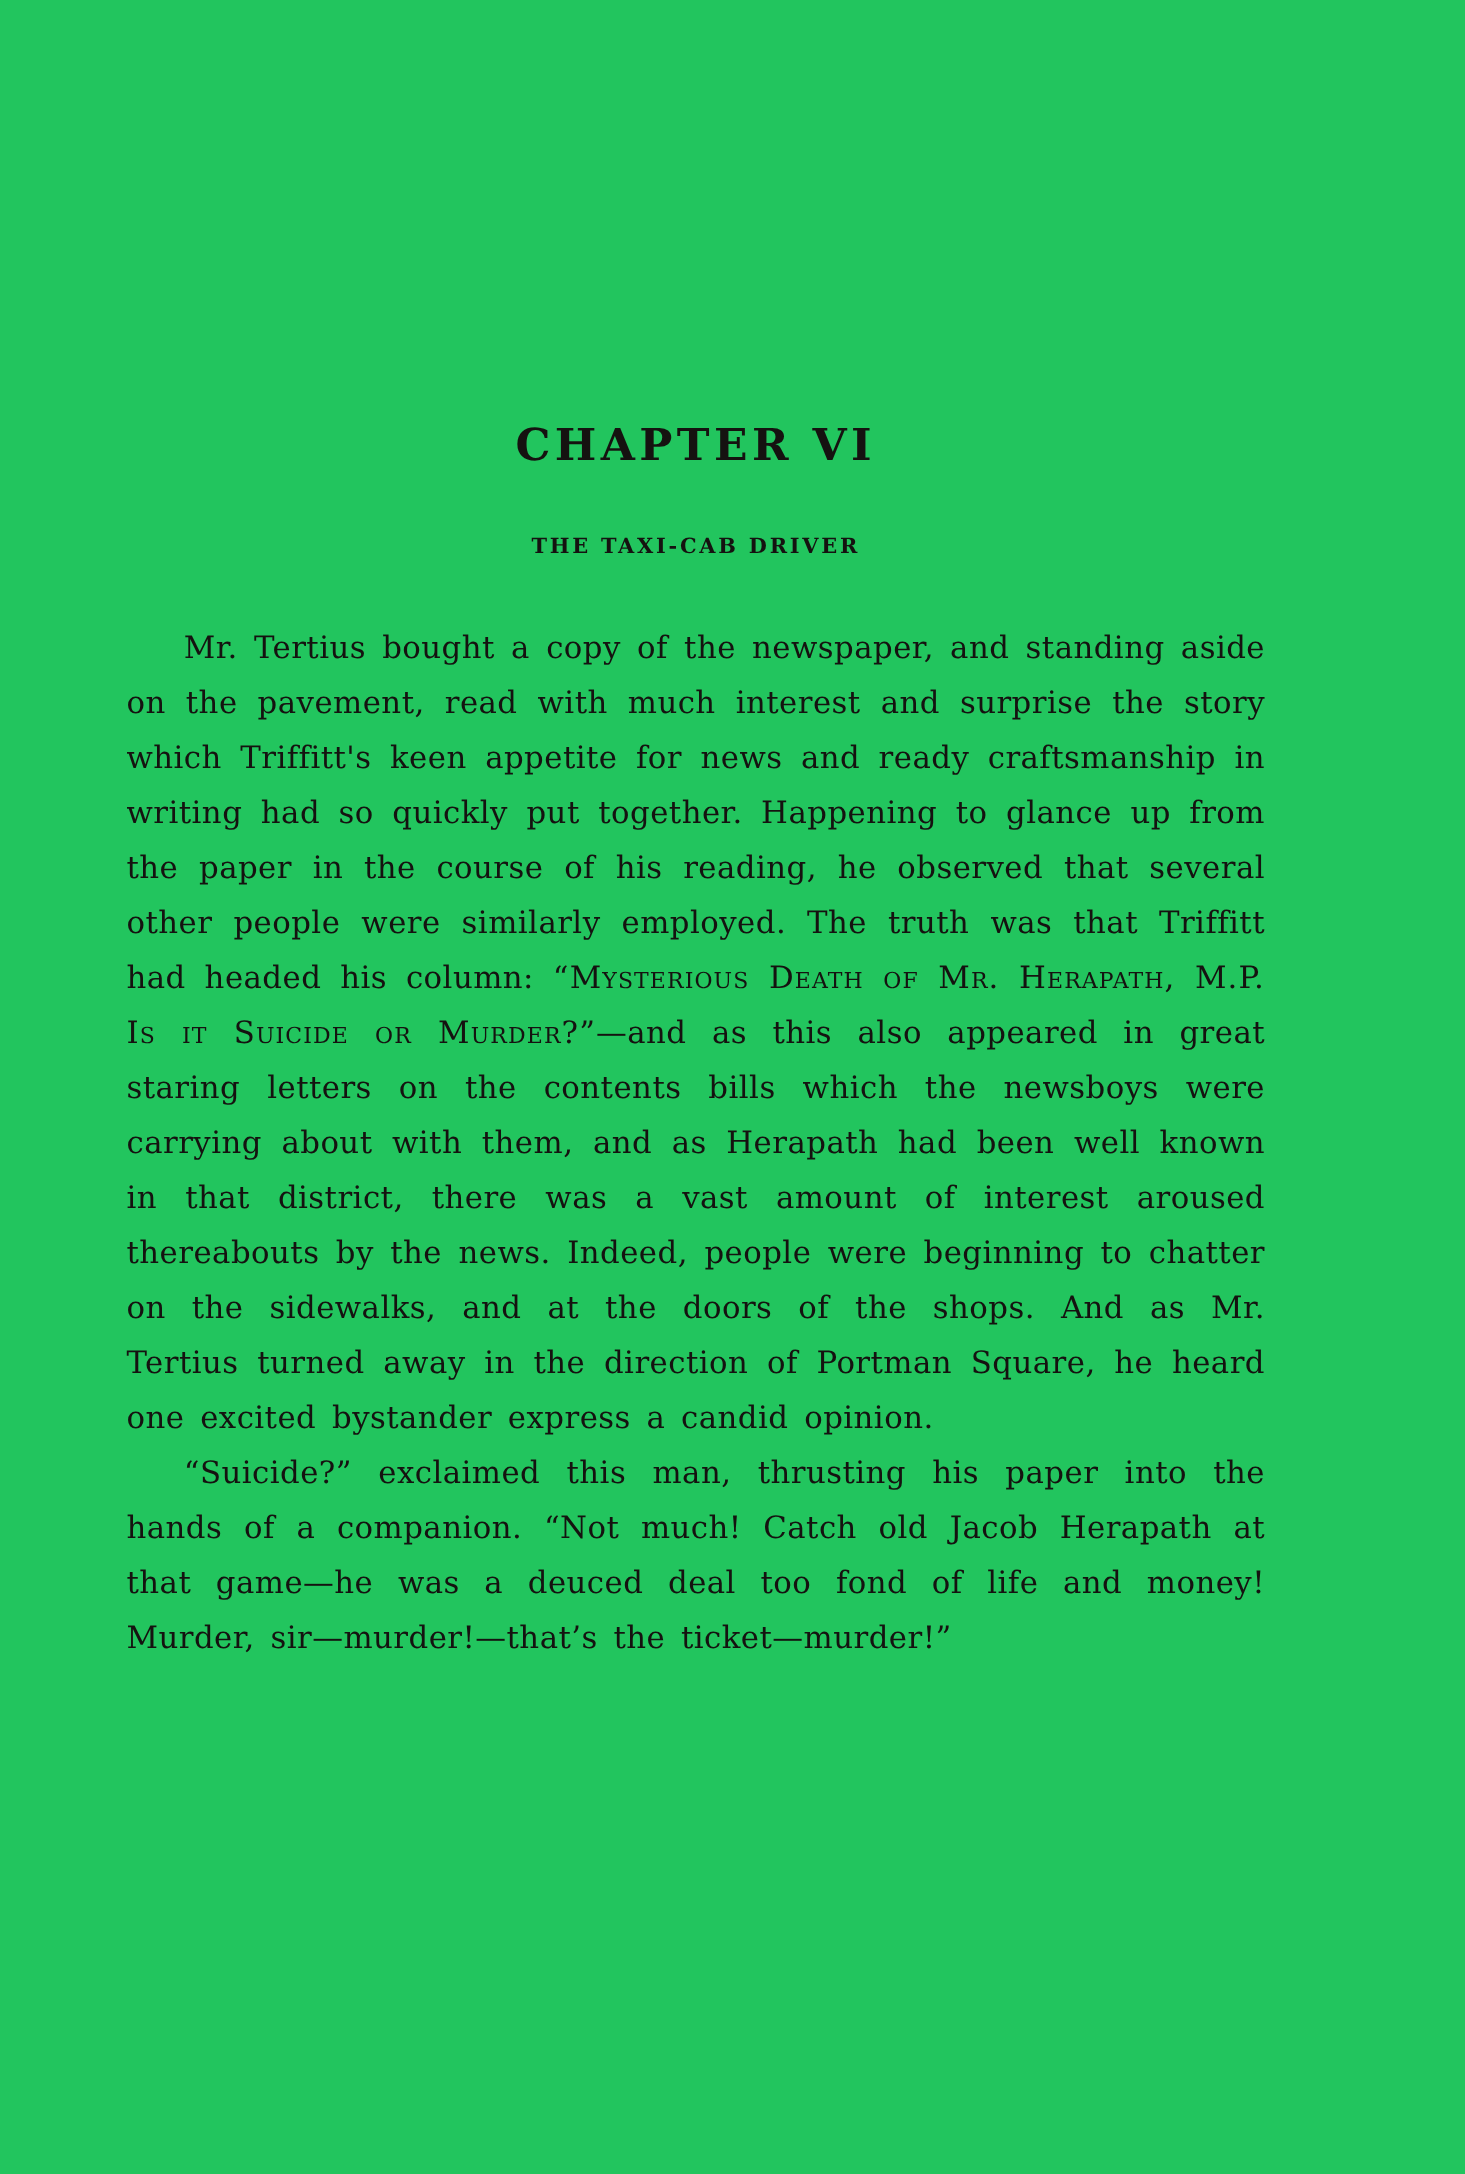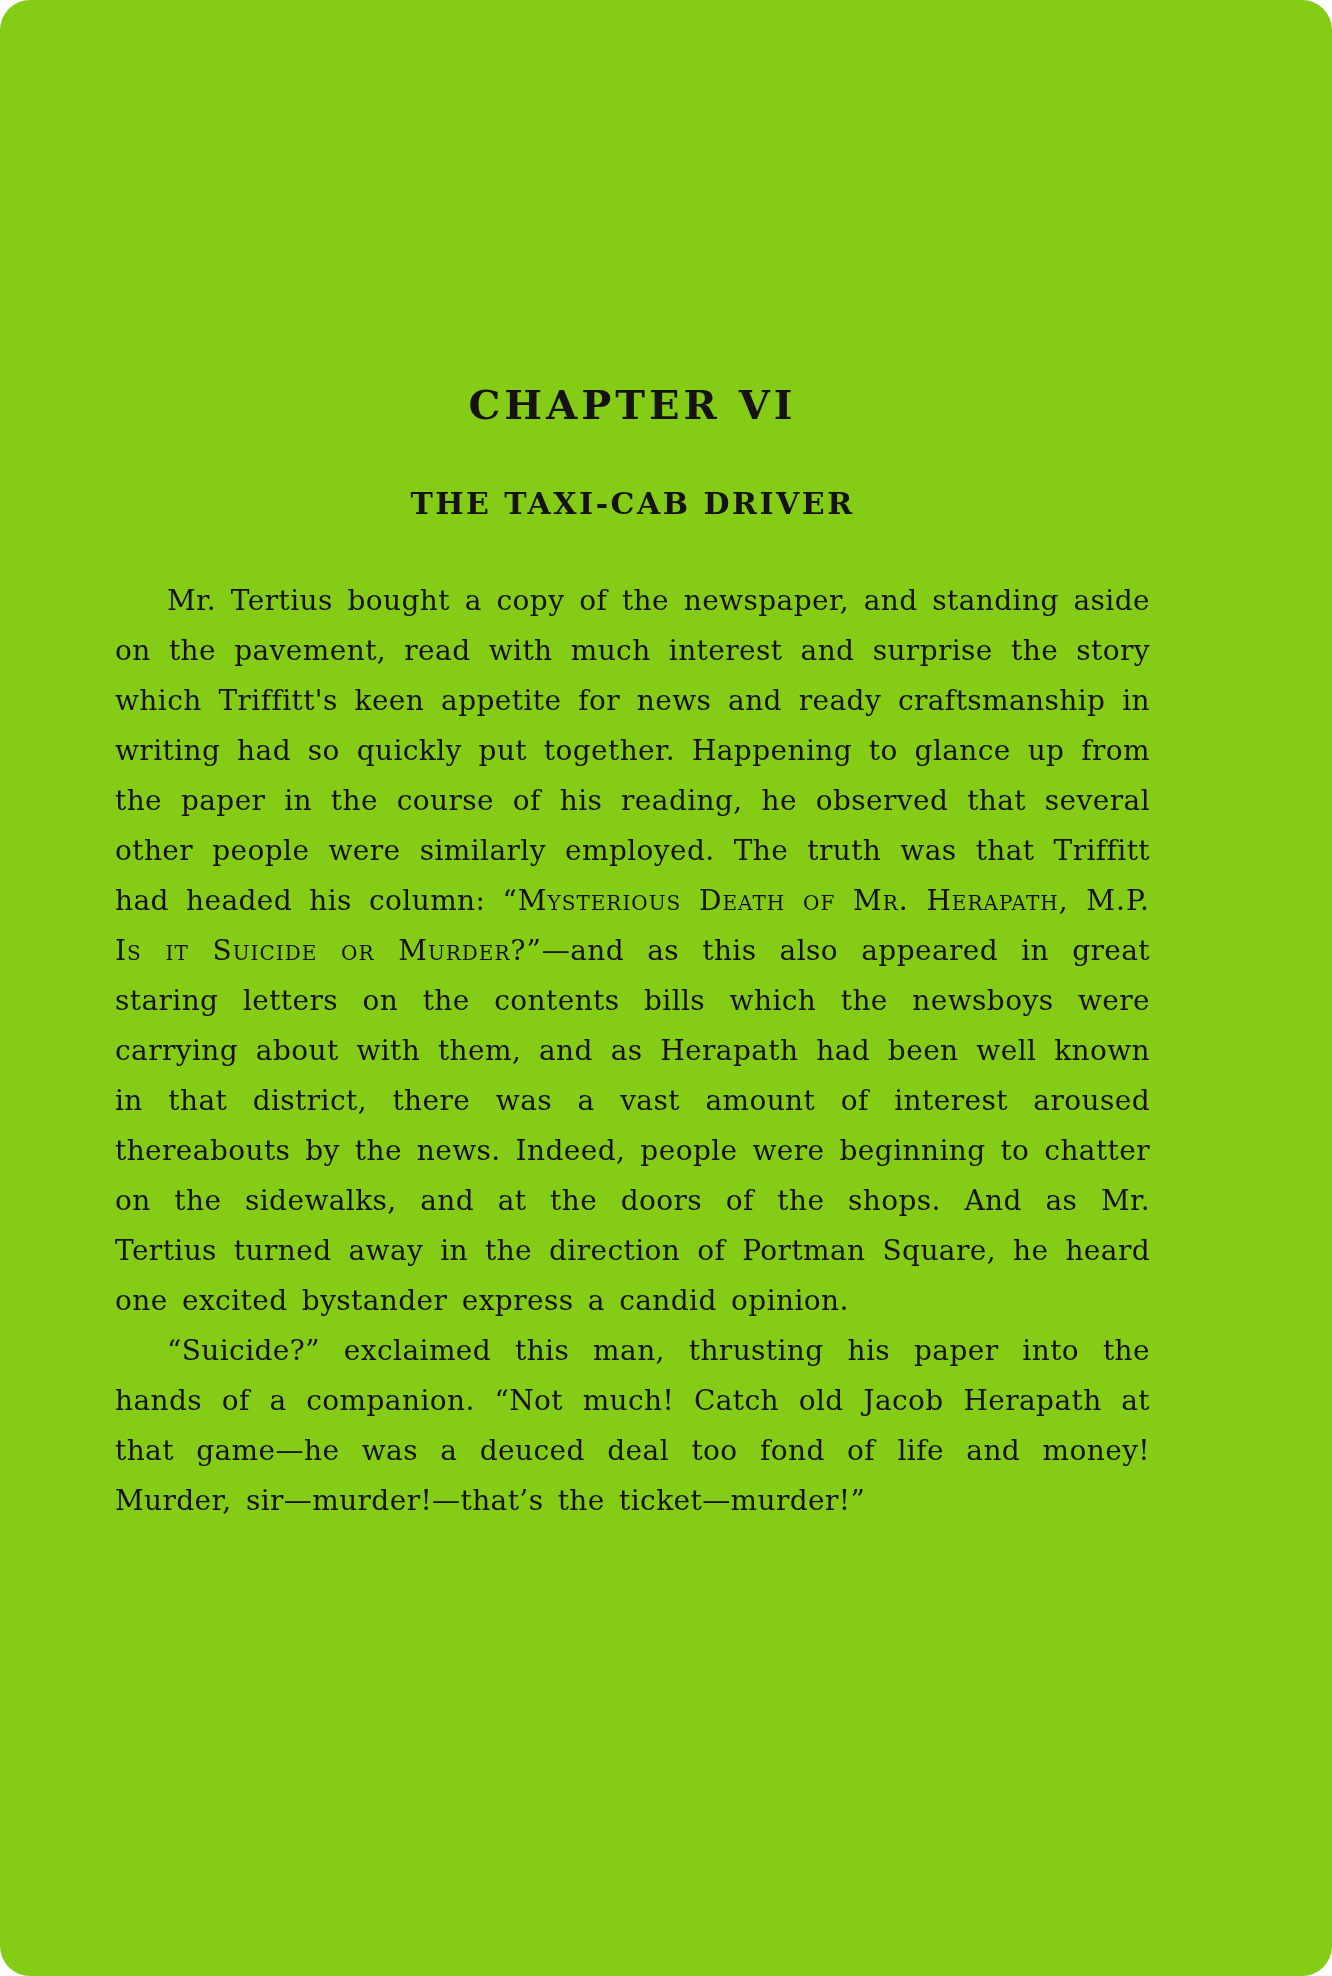--- a/index.html
+++ b/index.html
@@ -4,44 +4,43 @@
 <style>
   html, body {
     margin: 0;
     padding: 0;
     background: #ffffff;
   }
   .page {
     position: relative;
     width: 1332px;
     height: 1976px;
-    background: #84cc16;
+    background: #22c55e;
     overflow: hidden;
     font-family: "DejaVu Serif", "Liberation Serif", serif;
     color: #151210;
-    border-radius: 30px;
   }
   .text-block {
     position: absolute;
     left: 115px;
     top: 0;
     width: 1035px;
   }
   .chapter-heading {
     margin: 383px 0 0 0;
     text-align: center;
     font-size: 40px;
     font-weight: bold;
     letter-spacing: 4px;
     line-height: 1.1;
   }
   .chapter-subtitle {
     margin: 60px 0 0 0;
     text-align: center;
-    font-size: 30px;
+    font-size: 19px;
     font-weight: bold;
     letter-spacing: 2.5px;
     line-height: 1.1;
   }
   .body-para {
     margin: 0;
     font-size: 28px;
     line-height: 50px;
     text-align: justify;
     text-indent: 52px;

